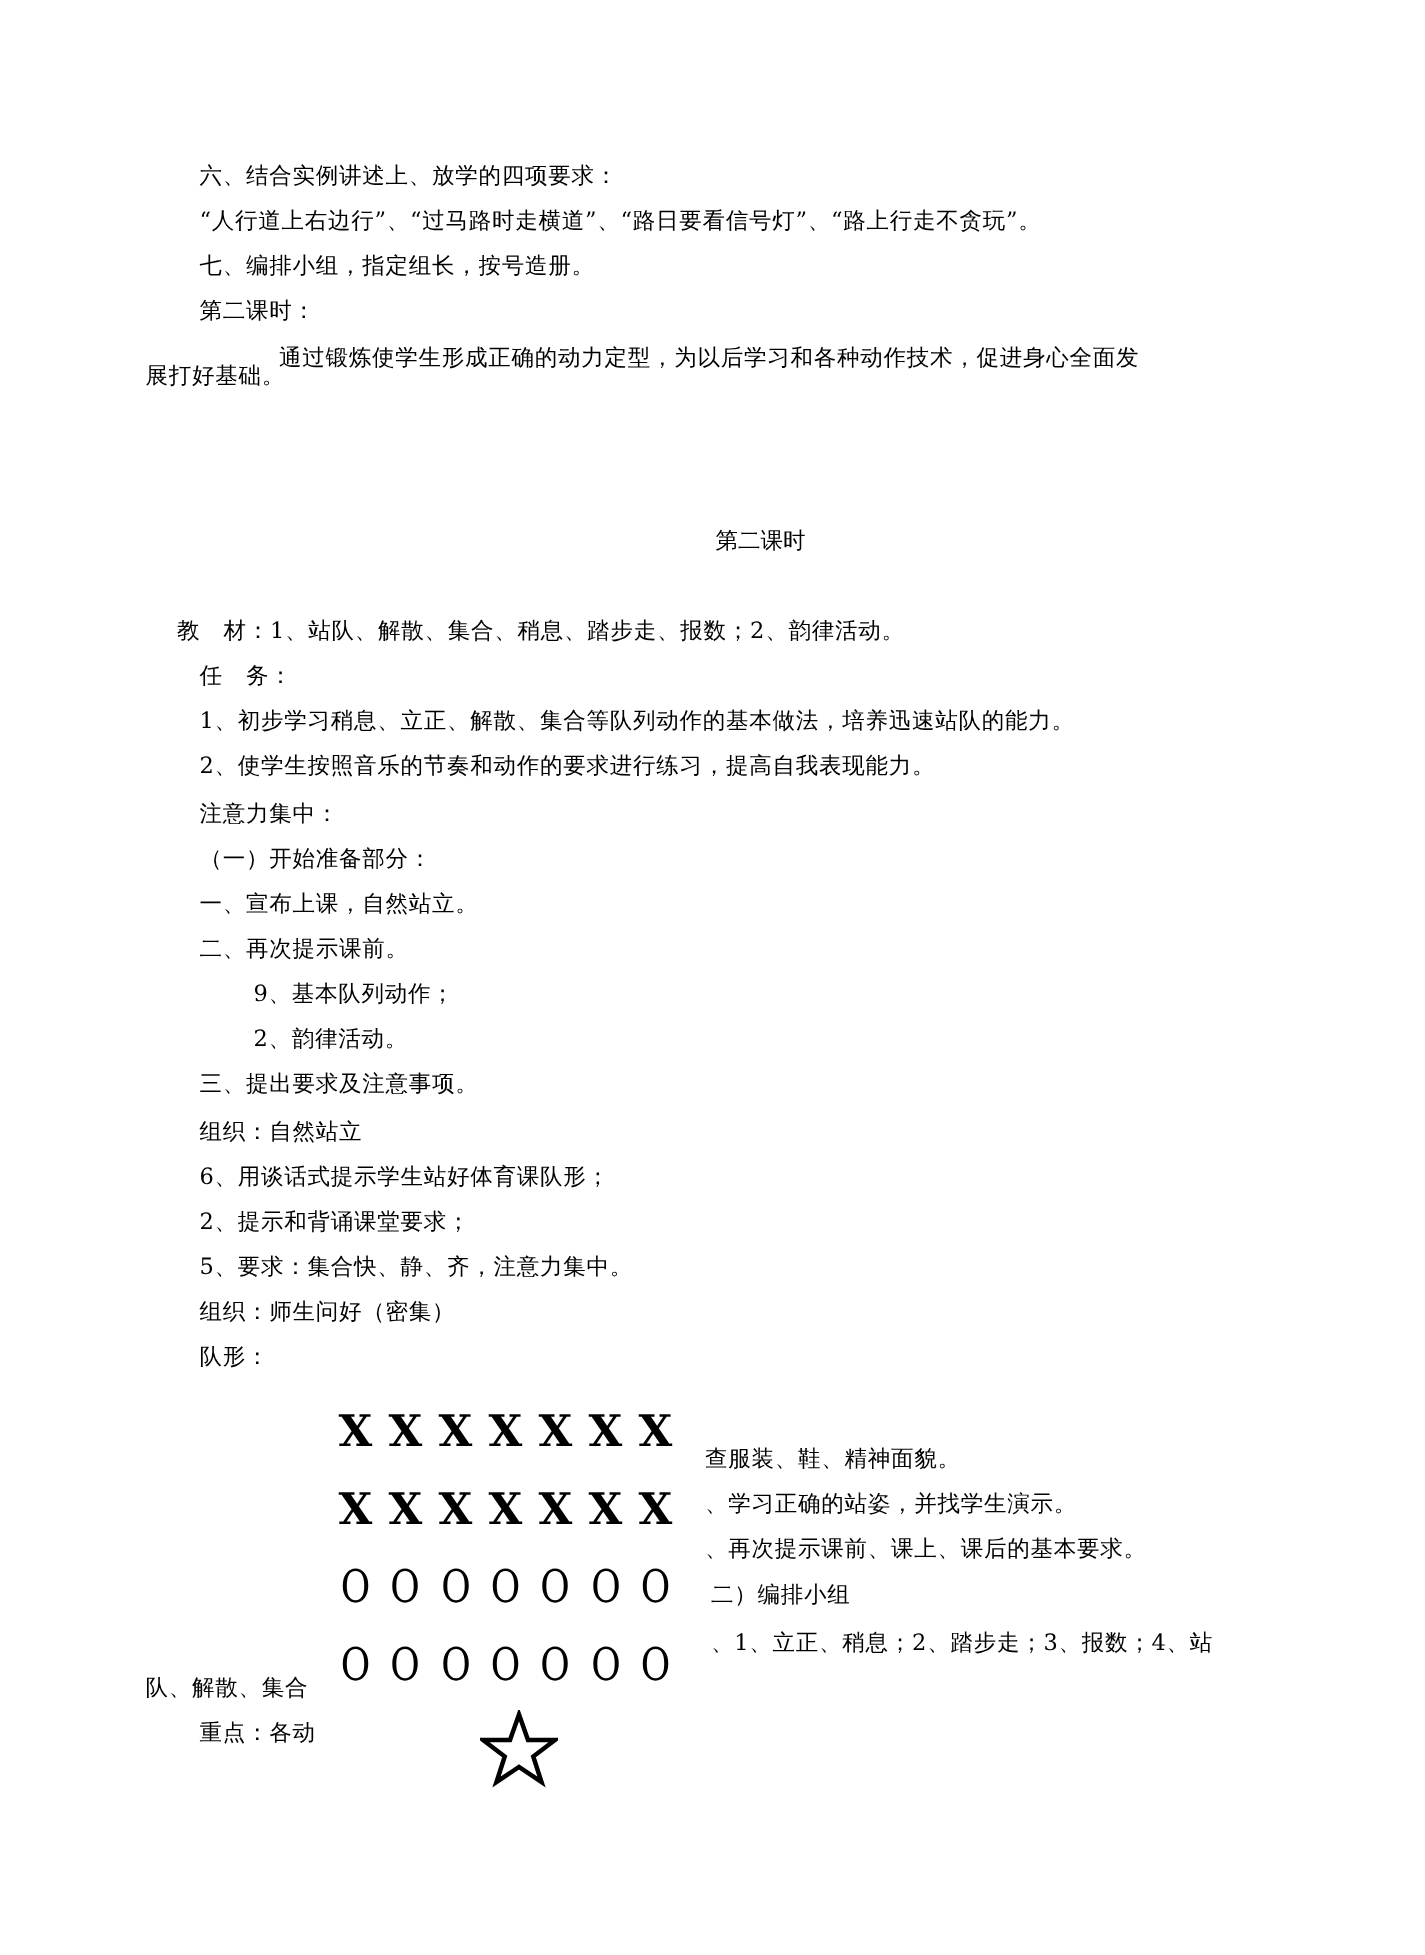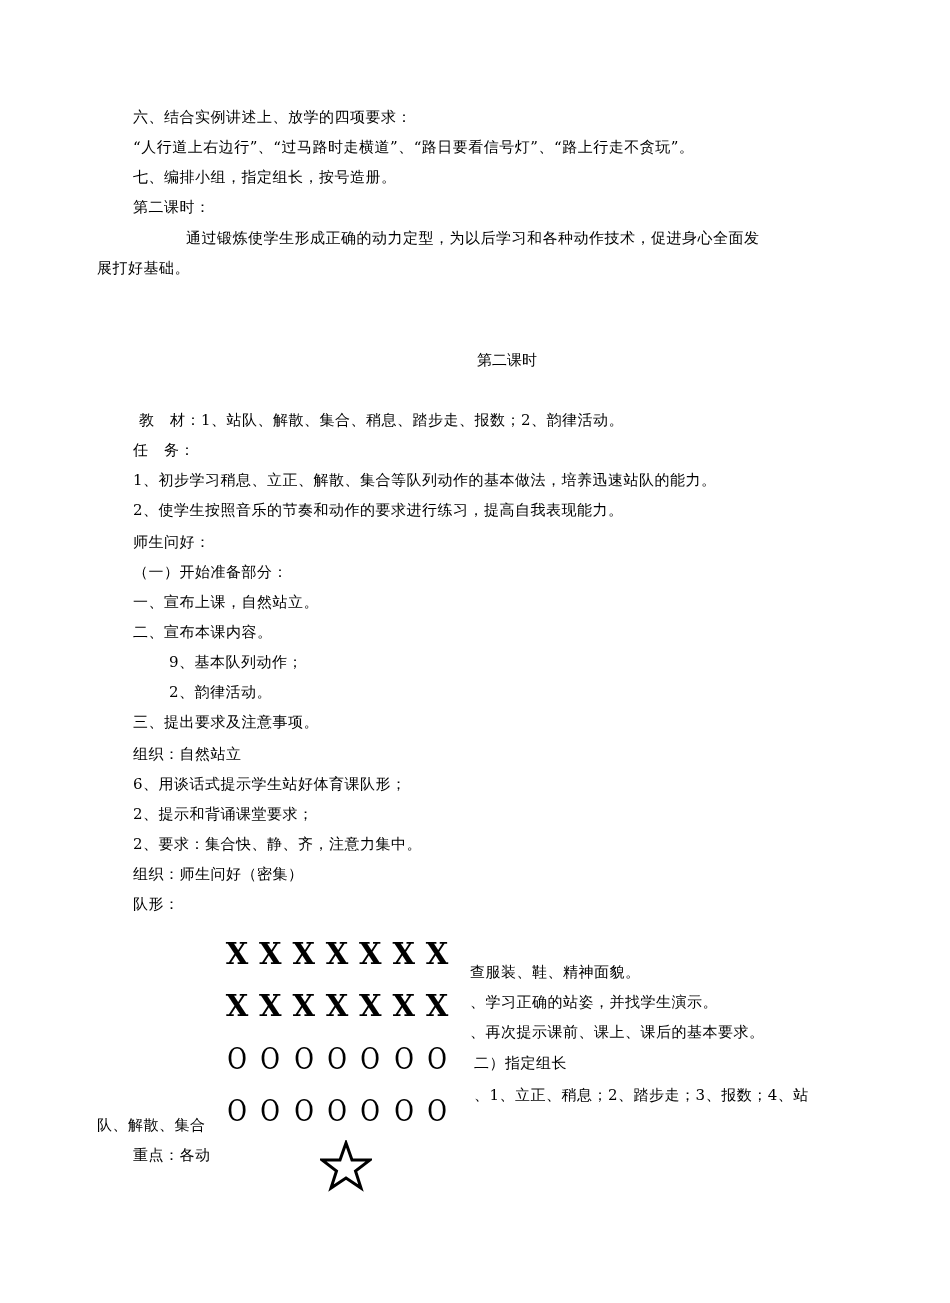--- a/index.html
+++ b/index.html
@@ -15,39 +15,39 @@
 </style>
 </head>
 <body>
 
 <div>
   <div class="line" style="left:133px;top:107px">六、结合实例讲述上、放学的四项要求：</div>
   <div class="line" style="left:133px;top:137px">“人行道上右边行”、“过马路时走横道”、“路日要看信号灯”、“路上行走不贪玩”。</div>
   <div class="line" style="left:133px;top:167px">七、编排小组，指定组长，按号造册。</div>
   <div class="line" style="left:133px;top:197px">第二课时：</div>
   <div class="line" style="left:186px;top:228px">通过锻炼使学生形成正确的动力定型，为以后学习和各种动作技术，促进身心全面发</div>
-  <div class="line" style="left:97px;top:258px">展打好基础。</div>
+  <div class="line" style="left:97px;top:240px">展打好基础。</div>
 
   <div class="title">第二课时</div>
 
-  <div class="line" style="left:139px;top:410px">教　材：1、站队、解散、集合、稍息、踏步走、报数；2、韵律活动。</div>
+  <div class="line" style="left:118px;top:410px">教　材：1、站队、解散、集合、稍息、踏步走、报数；2、韵律活动。</div>
   <div class="line" style="left:133px;top:440px">任　务：</div>
   <div class="line" style="left:133px;top:470px">1、初步学习稍息、立正、解散、集合等队列动作的基本做法，培养迅速站队的能力。</div>
   <div class="line" style="left:133px;top:500px">2、使学生按照音乐的节奏和动作的要求进行练习，提高自我表现能力。</div>
-  <div class="line" style="left:133px;top:532px">师生问好：</div>
+  <div class="line" style="left:133px;top:532px">注意力集中：</div>
   <div class="line" style="left:133px;top:562px">（一）开始准备部分：</div>
   <div class="line" style="left:133px;top:592px">一、宣布上课，自然站立。</div>
-  <div class="line" style="left:133px;top:622px">二、宣布本课内容。</div>
+  <div class="line" style="left:133px;top:622px">二、再次提示课前。</div>
   <div class="line" style="left:169px;top:652px">9、基本队列动作；</div>
   <div class="line" style="left:169px;top:682px">2、韵律活动。</div>
   <div class="line" style="left:133px;top:712px">三、提出要求及注意事项。</div>
   <div class="line" style="left:133px;top:744px">组织：自然站立</div>
   <div class="line" style="left:133px;top:774px">6、用谈话式提示学生站好体育课队形；</div>
   <div class="line" style="left:133px;top:804px">2、提示和背诵课堂要求；</div>
-  <div class="line" style="left:133px;top:834px">2、要求：集合快、静、齐，注意力集中。</div>
+  <div class="line" style="left:133px;top:834px">5、要求：集合快、静、齐，注意力集中。</div>
   <div class="line" style="left:133px;top:864px">组织：师生问好（密集）</div>
   <div class="line" style="left:133px;top:894px">队形：</div>
 
   <div class="grid">
     <div class="grow">
       <span>X</span>
         <span>X</span>
         <span>X</span>
         <span>X</span>
         <span>X</span>
@@ -79,21 +79,21 @@
         <span>O</span>
         <span>O</span>
         <span>O</span>
         <span>O</span>
     </div>
   </div>
 
   <div class="line" style="left:470px;top:962px">查服装、鞋、精神面貌。</div>
   <div class="line" style="left:470px;top:992px">、学习正确的站姿，并找学生演示。</div>
   <div class="line" style="left:470px;top:1022px">、再次提示课前、课上、课后的基本要求。</div>
-  <div class="line" style="left:474px;top:1053px">二）指定组长</div>
+  <div class="line" style="left:474px;top:1053px">二）编排小组</div>
   <div class="line" style="left:474px;top:1085px">、1、立正、稍息；2、踏步走；3、报数；4、站</div>
 
   <div class="line" style="left:97px;top:1115px">队、解散、集合</div>
   <div class="line" style="left:133px;top:1145px">重点：各动</div>
 
   <svg class="star" viewBox="0 0 52 52">
     <polygon points="26,3 32,20 50,20 35.5,31 41,48 26,38 11,48 16.5,31 2,20 20,20" fill="none" stroke="#000" stroke-width="3" stroke-linejoin="miter"></polygon>
   </svg>
 </div>
 

